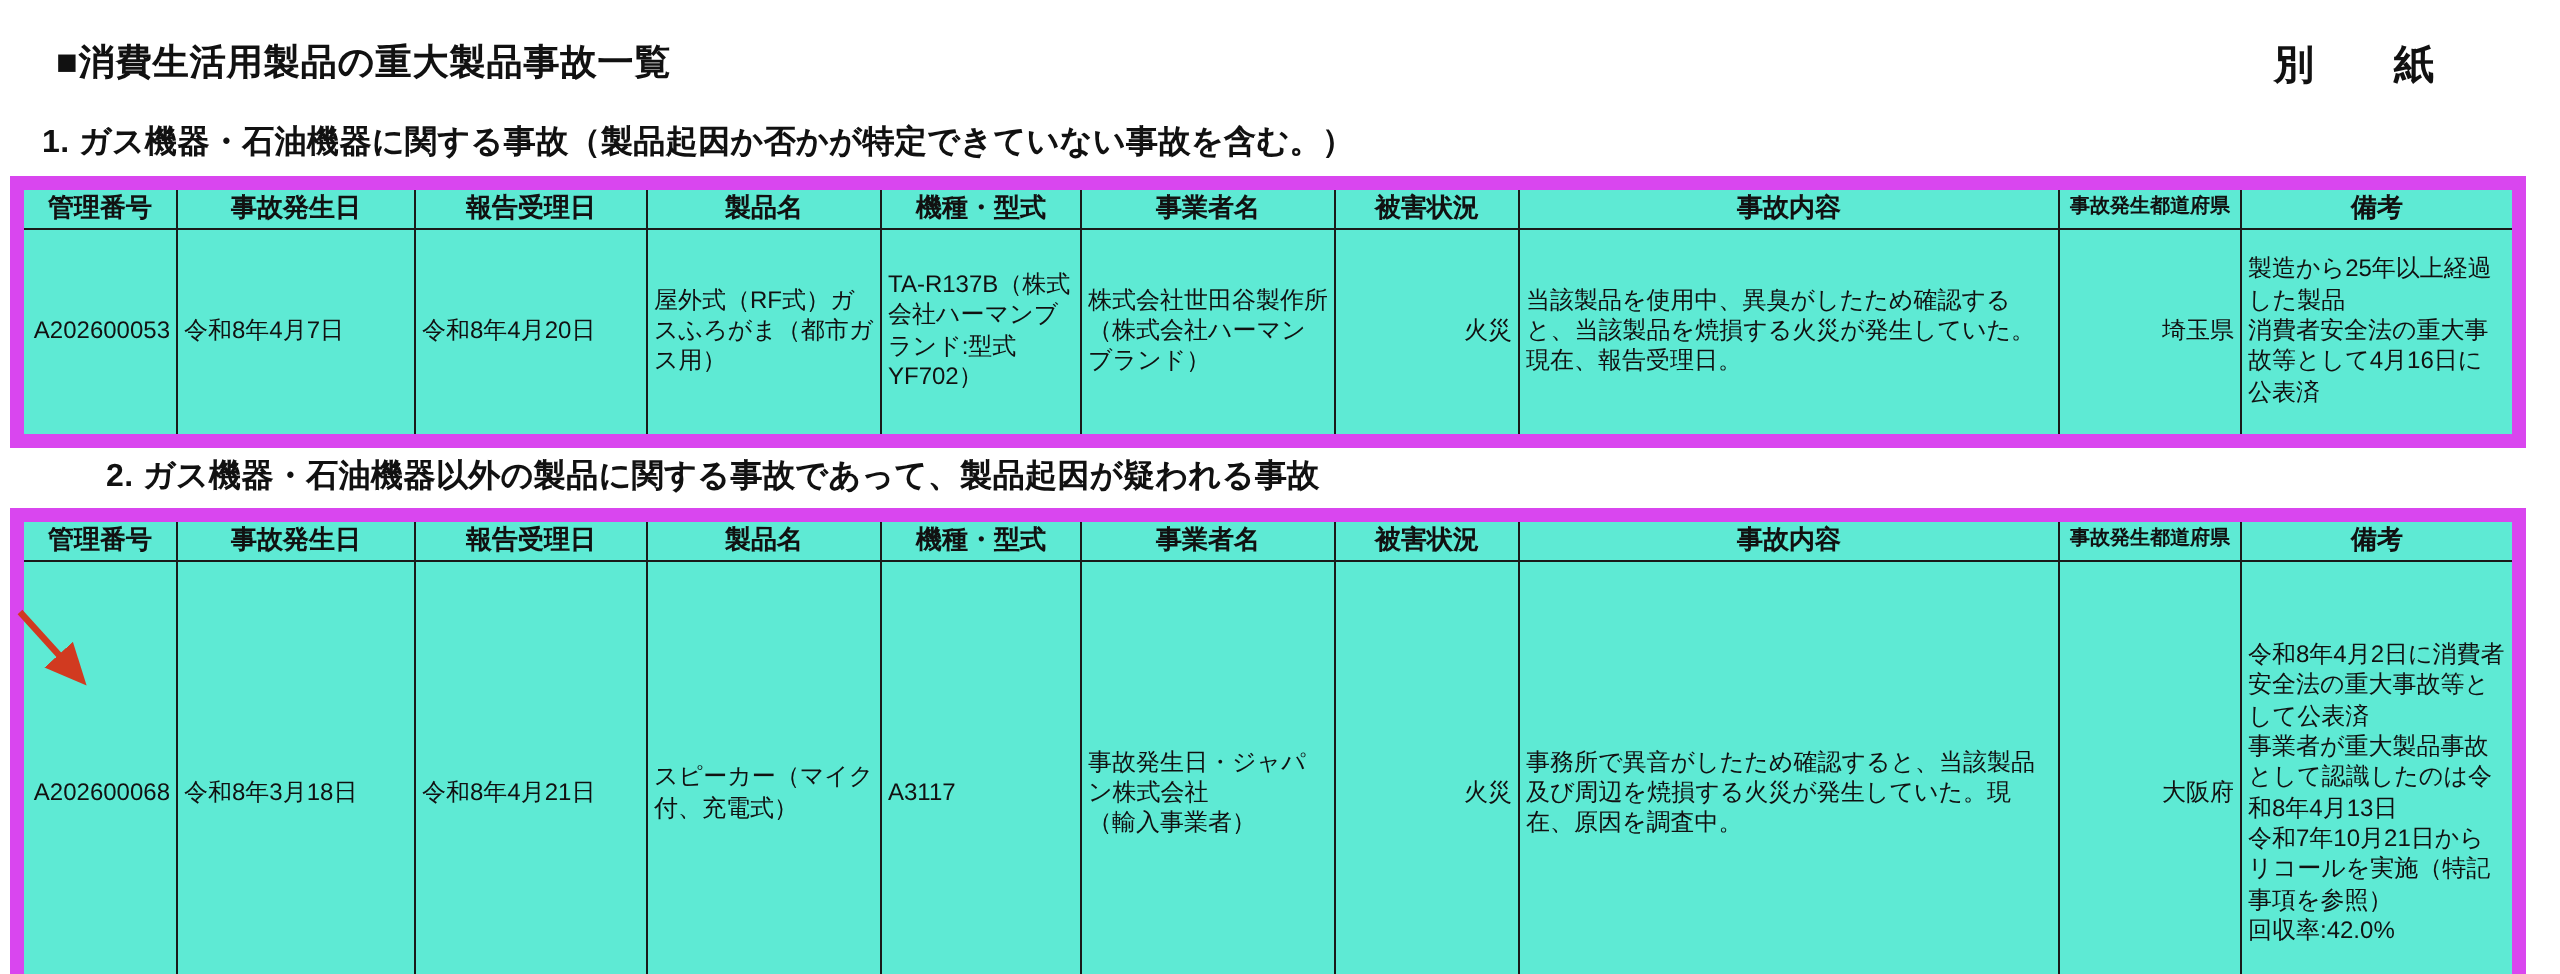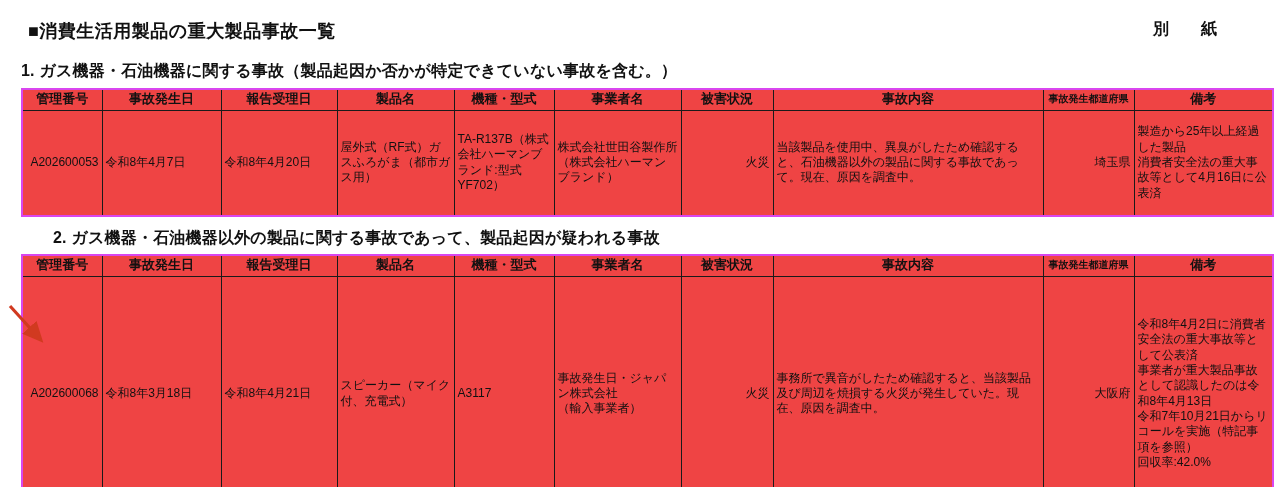--- a/index.html
+++ b/index.html
@@ -16,36 +16,36 @@
     overflow: hidden;
     text-decoration: underline;
   }
   .doc-title {
     position: absolute; left: 28px; top: 19px;
     font-size: 18px; font-weight: bold; letter-spacing: 0.5px;
     white-space: nowrap;
   }
   .corner-label {
     position: absolute; right: 63px; top: 19px;
-    font-size: 16px; font-weight: bold;
+    font-size: 20px; font-weight: bold;
     white-space: pre;
   }
   .sec-heading {
     position: absolute; left: 21px;
     font-size: 16px; font-weight: bold; letter-spacing: 0.2px;
     white-space: nowrap;
   }
   .sec1-heading { top: 61px; }
   .sec2-heading { top: 228px; margin-left: 32px; }
 
   table.accidents {
-    position: absolute; left: 21px;
+    position: absolute; left: 5px;
     border-collapse: collapse; table-layout: fixed;
-    width: 1251px; background: #ef4444;
-    border: 2px solid #d946ef;
+    width: 1251px; background: #5eead4;
+    border: 7px solid #d946ef;
   }
   .table-1 { top: 88px; }
   .table-2 { top: 254px; }
   table.accidents th, table.accidents td {
     border: 1px solid #1a1a1a;
     font-size: 12px; line-height: 1.28;
     padding: 1px 3px;
     vertical-align: middle;
     overflow: hidden;
     white-space: pre-line;
@@ -104,21 +104,21 @@
       <th>備考</th>
     </tr>
     <tr>
       <td class="al-center">A202600053</td>
       <td class="al-left">令和8年4月7日</td>
       <td class="al-left">令和8年4月20日</td>
       <td class="al-left">屋外式（RF式）ガスふろがま（都市ガス用）</td>
       <td class="al-left">TA-R137B（株式会社ハーマンブランド:型式YF702）</td>
       <td class="al-left">株式会社世田谷製作所（株式会社ハーマンブランド）</td>
       <td class="al-center">火災</td>
-      <td class="al-left">当該製品を使用中、異臭がしたため確認すると、石油機器以外の製品に関する事故であって。現在、原因を調査中。</td>
+      <td class="al-left">当該製品を使用中、異臭がしたため確認すると、当該製品を焼損する火災が発生していた。現在、報告受理日。</td>
       <td class="al-center">埼玉県</td>
       <td class="al-left">製造から25年以上経過した製品
 消費者安全法の重大事故等として4月16日に公表済</td>
     </tr>
   </tbody>
     </table>
 
   <div class="sec-heading sec2-heading">2. ガス機器・石油機器以外の製品に関する事故であって、製品起因が疑われる事故</div>
 
   <table class="accidents table-2">

